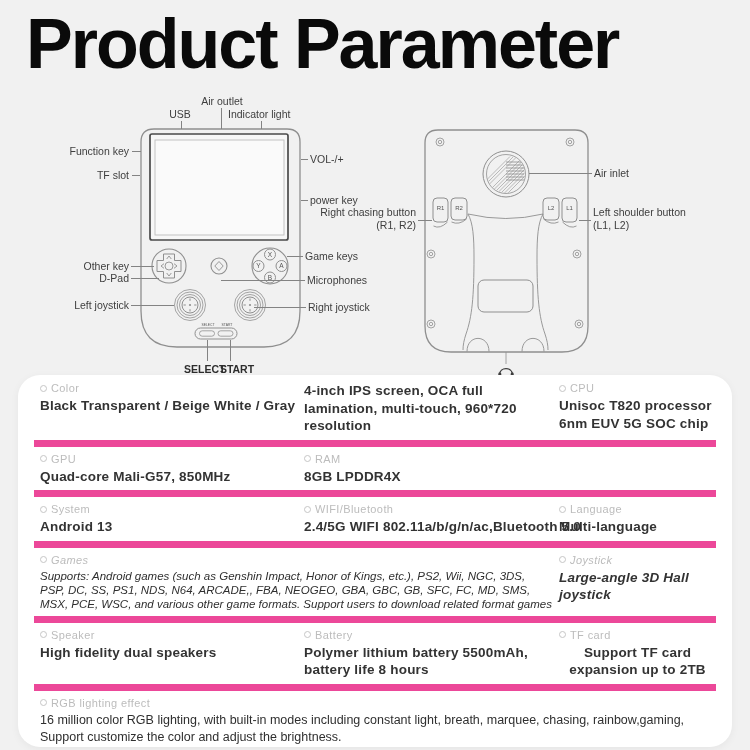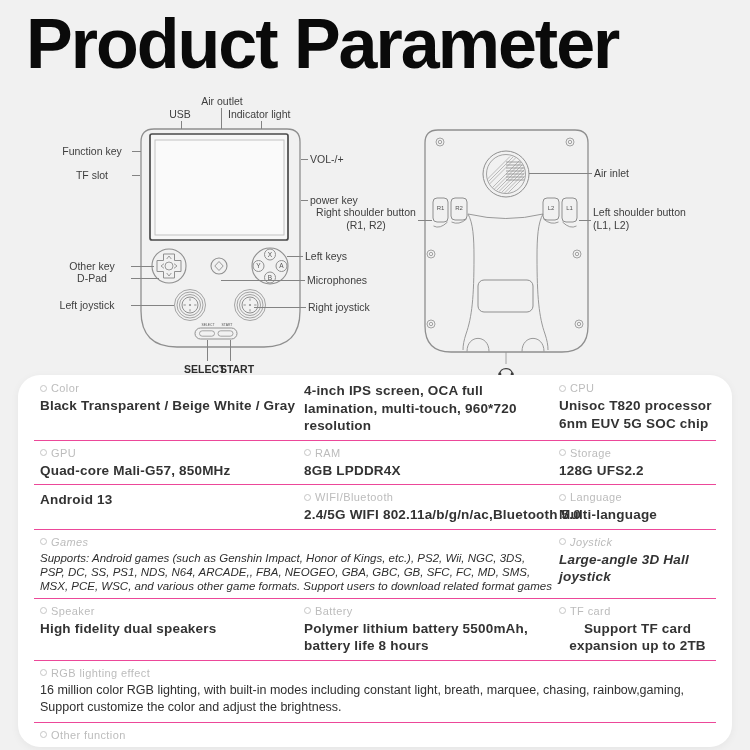--- a/index.html
+++ b/index.html
@@ -11,37 +11,37 @@
   }
   .page-title{
     position:absolute;left:26px;top:4px;
     font-size:70px;font-weight:700;letter-spacing:-2px;color:#0a0a0a;
     white-space:nowrap;
   }
   
   .diagram{position:absolute;left:0;top:12px;width:750px;height:375px;padding-left:8px;}
   .dev-svg{position:absolute;}
   .dlabel{position:absolute;font-size:10.5px;color:#3e3e3e;line-height:1.2;white-space:nowrap;}
-  .dlabel.rt{text-align:center;}
+  .dlabel.rt{text-align:right;}
   .dlabel.ctr{text-align:center;}
   .dlabel.two{white-space:normal;line-height:1.25;}
   .cline{position:absolute;background:#838383;}
   .h{height:1px;}
   .v{width:1px;}
   svg .ln{stroke:#8f8f8f;fill:none;}
   svg text{font-family:"Liberation Sans",sans-serif;fill:#555;}
   
   .card{
     position:absolute;left:18px;top:375px;width:714px;height:372px;
     background:#ffffff;border-radius:22px;box-sizing:border-box;
     padding:1px 16px 0 16px;box-shadow:0 2px 8px rgba(0,0,0,0.05);
   }
   .spec-row{
     display:grid;grid-template-columns:264px 255px 1fr;
-    border-bottom:1px solid #ec4899;
+    border-bottom:7px solid #ec4899;
     padding:6px 0 5px 0;box-sizing:border-box;
   }
   .row-a{min-height:54px;}
   .row-b{min-height:38px;}
   .row-c{min-height:42px;}
   .row-d{min-height:57px;grid-template-columns:519px 1fr;font-style:italic;}
   .row-e{min-height:54px;}
   .row-f{display:block;min-height:51px;}
   .row-g{display:block;border-bottom:none;}
   .spec-cell{padding-left:6px;box-sizing:border-box;}
@@ -218,29 +218,29 @@
   <div class="dlabel ctr" style="left:180px;top:83px;width:84px;">Air outlet</div>
   <div class="dlabel ctr" style="left:158px;top:96px;width:44px;">USB</div>
   <div class="dlabel" style="left:228px;top:96px;">Indicator light</div>
   <div class="dlabel rt" style="left:55px;top:133px;width:74px;">Function key</div>
   <div class="dlabel rt" style="left:55px;top:157px;width:74px;">TF slot</div>
   <div class="dlabel" style="left:310px;top:141px;">VOL-/+</div>
   <div class="dlabel" style="left:310px;top:182px;">power key</div>
   <div class="dlabel rt" style="left:55px;top:248px;width:74px;">Other key</div>
   <div class="dlabel rt" style="left:55px;top:260px;width:74px;">D-Pad</div>
   <div class="dlabel rt" style="left:45px;top:287px;width:84px;">Left joystick</div>
-  <div class="dlabel" style="left:305px;top:238px;">Left keys</div>
+  <div class="dlabel" style="left:305px;top:238px;">Game keys</div>
   <div class="dlabel" style="left:307px;top:262px;">Microphones</div>
   <div class="dlabel" style="left:308px;top:289px;">Right joystick</div>
   <div class="dlabel ctr" style="left:184px;top:351px;width:40px;font-weight:700;color:#2d2d2d;">SELECT</div>
   <div class="dlabel ctr" style="left:218px;top:351px;width:38px;font-weight:700;color:#2d2d2d;">START</div>
 
   <div class="dlabel" style="left:594px;top:155px;">Air inlet</div>
   <div class="dlabel rt two" style="left:316px;top:194px;width:100px;">
-    <span>Right shoulder button</span><br>
+    <span>Right chasing button</span><br>
     <span>(R1, R2)</span>
   </div>
   <div class="dlabel two" style="left:593px;top:194px;width:110px;">
     <span>Left shoulder button</span><br>
     <span>(L1, L2)</span>
   </div>
 
   <div class="cline v" style="left:221px;top:96px;height:21px;"></div>
   <div class="cline v" style="left:181px;top:109px;height:8px;"></div>
   <div class="cline v" style="left:261px;top:109px;height:8px;"></div>
@@ -291,31 +291,28 @@
         </div>
       <div class="spec-value">Quad-core Mali-G57, 850MHz</div>
     </div>
     <div class="spec-cell">
       <div class="spec-label">
           <span class="ring"></span>
           <span>RAM</span>
         </div>
       <div class="spec-value">8GB LPDDR4X</div>
     </div>
-    <div class="spec-cell">
-      <div class="spec-label">
-          <span class="ring"></span>
-          <span>Storage</span>
-        </div>
-      <div class="spec-value">128G UFS2.2</div>
-    </div>
   </div>
 
   <div class="spec-row row-c">
     <div class="spec-cell">
+      <div class="spec-label">
+          <span class="ring"></span>
+          <span>System</span>
+        </div>
       <div class="spec-value">Android 13</div>
     </div>
     <div class="spec-cell">
       <div class="spec-label">
           <span class="ring"></span>
           <span>WIFI/Bluetooth</span>
         </div>
       <div class="spec-value nowrap">2.4/5G WIFI 802.11a/b/g/n/ac,Bluetooth 5.0</div>
     </div>
     <div class="spec-cell">

